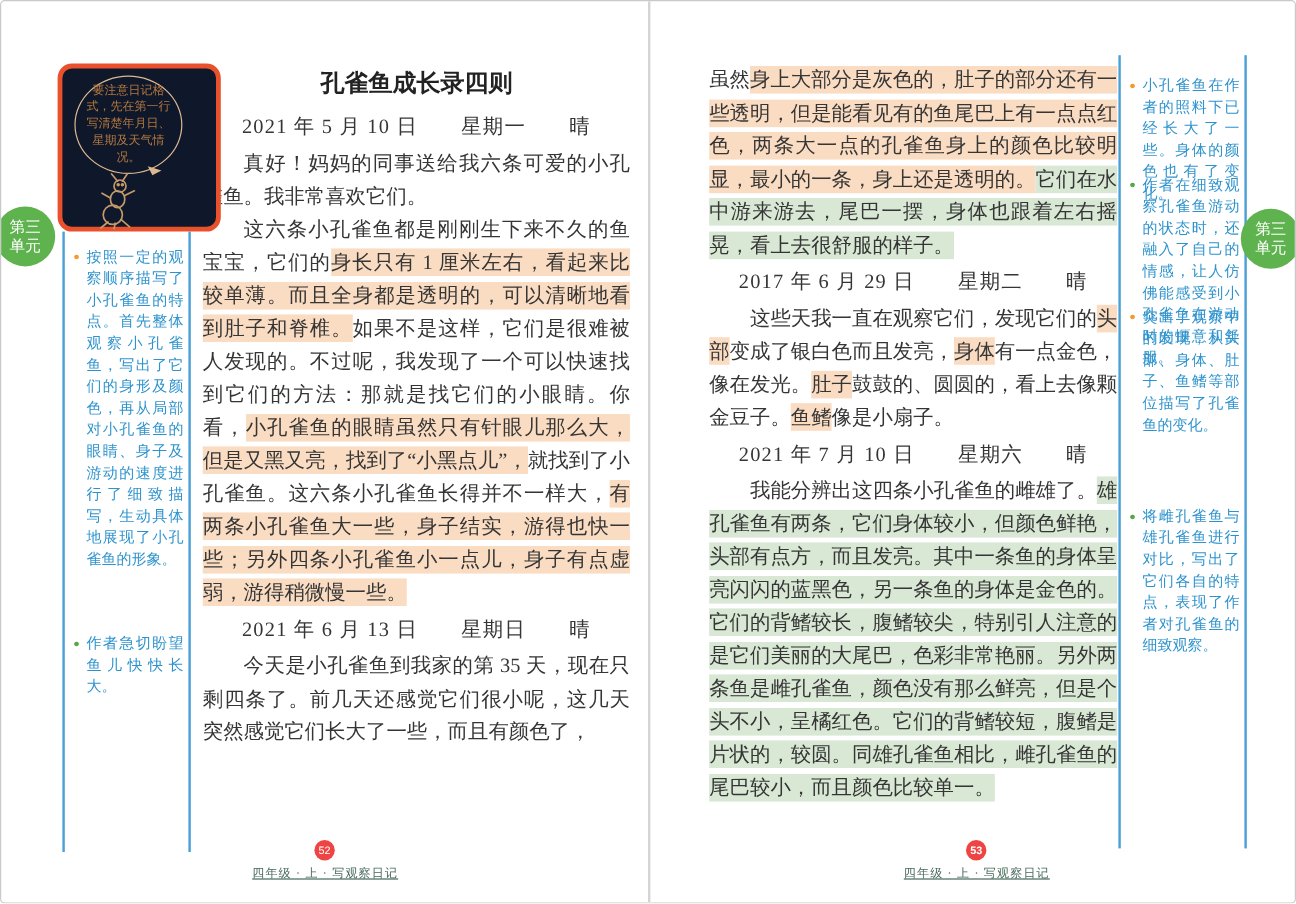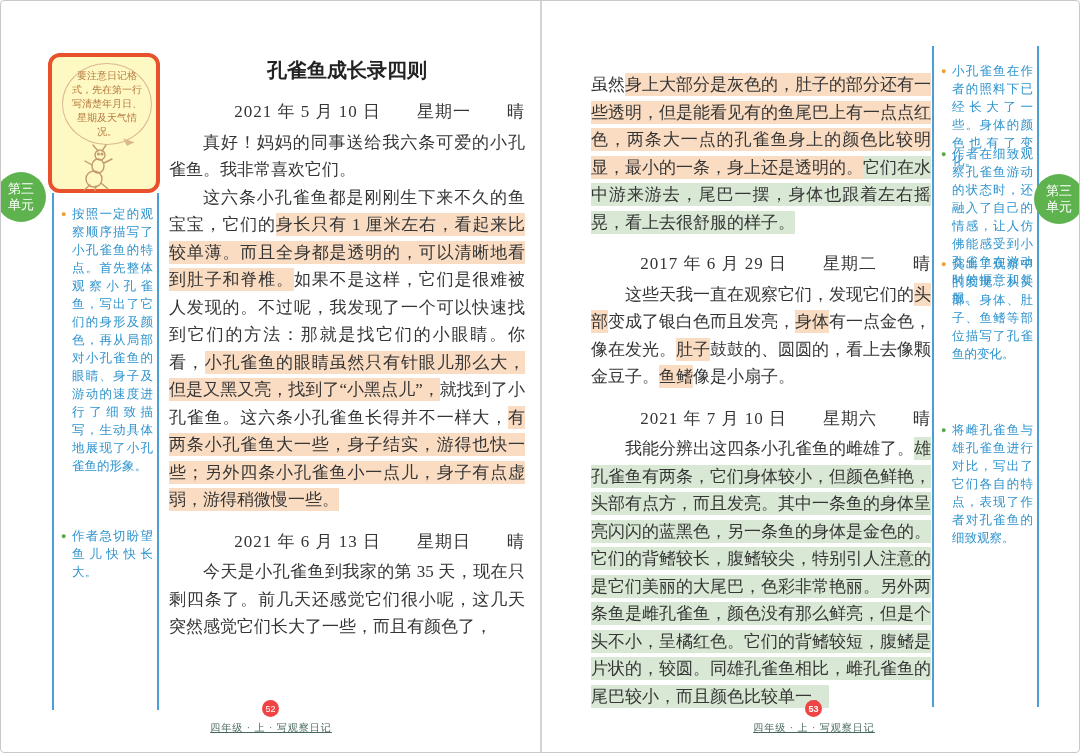--- a/index.html
+++ b/index.html
@@ -10,22 +10,22 @@
     position:relative; width:1080px; height:753px;
     background:#ffffff; border:1px solid #c9c9c9; border-radius:4px;
     overflow:hidden;
   }
 
   
   .divider { position:absolute; left:539px; top:0; bottom:0; width:2px; background:#d4d4d4; }
 
   
   .tip-box {
-    position:absolute; left:47px; top:52px; width:112px; height:140px;
-    border:4px solid #e8512c; border-radius:12px; background:#fef9c3; z-index:3;
+    position:absolute; left:47px; top:52px; width:136px; height:140px;
+    border:4px solid #e8512c; border-radius:12px; background:#0f172a; z-index:3;
   }
   .bubble {
     position:absolute; left:10px; top:6px; width:90px; height:82px;
     border:1.5px solid #dcb891; border-radius:50%;
     display:flex; align-items:center; justify-content:center;
     padding:8px; text-align:center;
     font-size:10px; line-height:14px; color:#b5793f;
   }
   .bubble:after {
     content:""; position:absolute; left:58px; bottom:-8px;
@@ -75,23 +75,23 @@
   
   .main { position:absolute; color:#353535; font-size:17px; line-height:27.5px; }
   .main-left  { left:168px; top:55px; width:356px; }
   .main-right { left:590px; top:52px; width:340px; }
 
   .essay-title {
     font-size:20px; font-weight:bold; color:#222;
     text-align:center; line-height:28px; margin-bottom:8px;
     font-family:"Liberation Sans","DejaVu Sans",sans-serif;
   }
-  .date-line { text-align:right; margin:14px 0 3px; letter-spacing:1px; }
+  .date-line { text-align:center; margin:3px 0 3px; letter-spacing:1px; }
   .para { text-align:justify; text-justify:inter-character; text-indent:2em; }
-  .para.no-indent { text-indent:0;margin-top:18px; }
+  .para.no-indent { text-indent:0; }
 
   .hl-o { background:#fadcc2; padding:2px 0; }
   .hl-g { background:#d8e8d4; padding:2px 0; }
 
   
   .page-num {
     position:absolute; width:17px; height:17px; border-radius:50%;
     background:#ef4444; color:#fff; font-size:9px;
     display:flex; align-items:center; justify-content:center;
     font-family:"Liberation Sans","DejaVu Sans",sans-serif;

